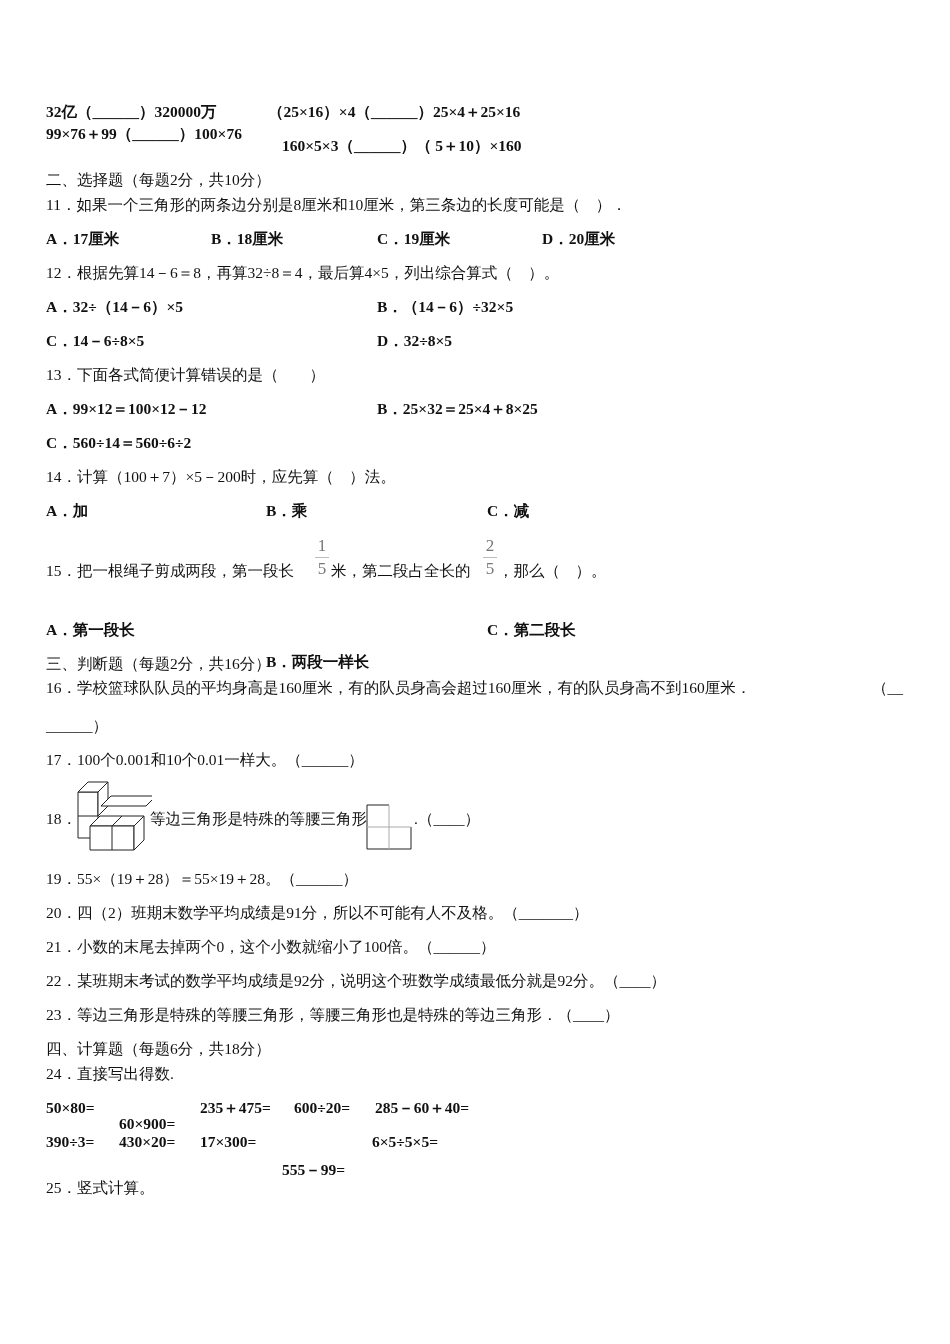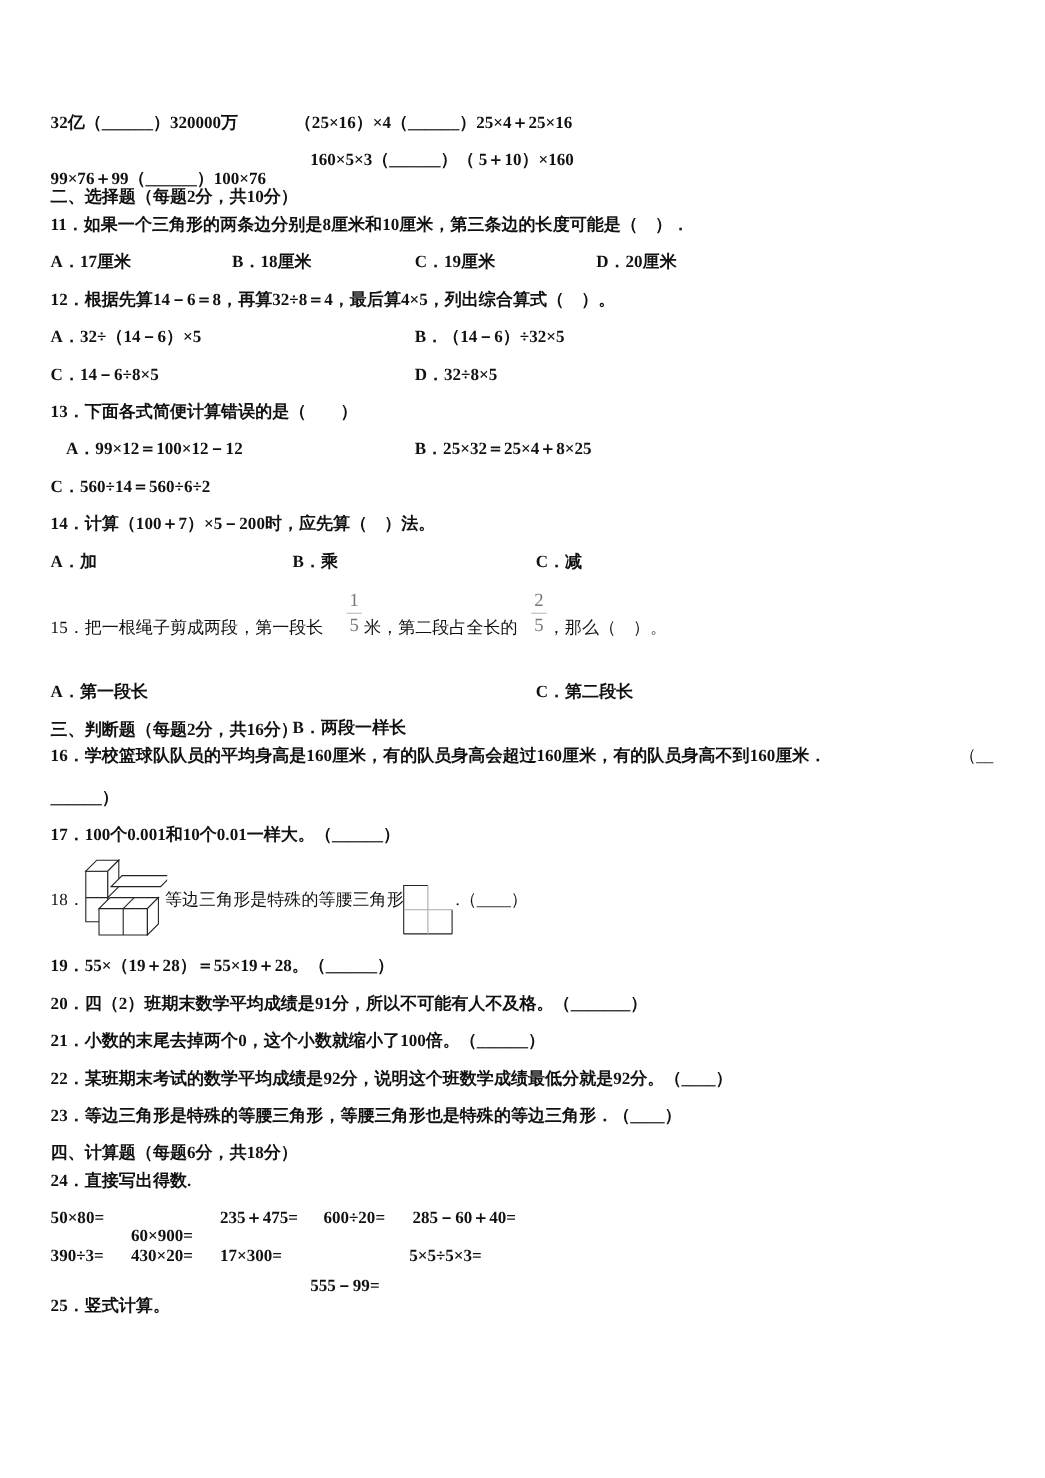--- a/index.html
+++ b/index.html
@@ -1,54 +1,54 @@
 <!DOCTYPE html>
 <html><head>
 <meta charset="utf-8">
 <style>
   html, body { margin: 0; padding: 0; background: #ffffff; }
   body {
     width: 950px; height: 1344px; position: relative; overflow: hidden;
     font-family: "Liberation Serif", "DejaVu Serif", serif;
     color: #111; font-size: 15.5px;
   }
-  .ln { position: absolute; left: 46px; white-space: pre; line-height: 20px; font-weight: bold; }
+  .ln { position: absolute; left: 46px; white-space: pre; line-height: 20px; }
   .b { font-weight: bold; }
   .opt { position: absolute; white-space: pre; line-height: 20px; text-align: right; }
   .frac { position: absolute; text-align: center; color: #777; font-size: 17px; width: 14px; }
   .frac .bar { display:block; height:1px; background:#bbb; margin:1px 0; }
   .fig { position: absolute; }
 </style>
 </head>
 <body>
 
 <div>
   <span class="ln b" style="top:102px;left:46px">32亿（______）320000万</span>
   <span class="ln b" style="top:102px;left:268px">（25×16）×4（______）25×4＋25×16</span>
 </div>
 <div>
-  <span class="ln b" style="top:153px;left:46px">99×76＋99（______）100×76</span>
+  <span class="ln b" style="top:124px;left:46px">99×76＋99（______）100×76</span>
   <span class="ln b" style="top:136px;left:282px">160×5×3（______）（ 5＋10）×160</span>
 </div>
 
 <div class="ln" style="top:170px">二、选择题（每题2分，共10分）</div>
 <div class="ln" style="top:195px">11．如果一个三角形的两条边分别是8厘米和10厘米，第三条边的长度可能是（　）．</div>
 <span class="opt b" style="top:229px;left:46px">A．17厘米</span>
 <span class="opt b" style="top:229px;left:211px">B．18厘米</span>
 <span class="opt b" style="top:229px;left:377px">C．19厘米</span>
 <span class="opt b" style="top:229px;left:542px">D．20厘米</span>
 
 <div class="ln" style="top:263px">12．根据先算14－6＝8，再算32÷8＝4，最后算4×5，列出综合算式（　）。</div>
 <span class="opt b" style="top:297px;left:46px">A．32÷（14－6）×5</span>
 <span class="opt b" style="top:297px;left:377px">B．（14－6）÷32×5</span>
 <span class="opt b" style="top:331px;left:46px">C．14－6÷8×5</span>
 <span class="opt b" style="top:331px;left:377px">D．32÷8×5</span>
 
 <div class="ln" style="top:365px">13．下面各式简便计算错误的是（　　）</div>
-<span class="opt b" style="top:399px;left:60px">A．99×12＝100×12－12</span>
+<span class="opt b" style="top:399px;left:46px">A．99×12＝100×12－12</span>
 <span class="opt b" style="top:399px;left:377px">B．25×32＝25×4＋8×25</span>
 <span class="opt b" style="top:433px;left:46px">C．560÷14＝560÷6÷2</span>
 
 <div class="ln" style="top:467px">14．计算（100＋7）×5－200时，应先算（　）法。</div>
 <span class="opt b" style="top:501px;left:46px">A．加</span>
 <span class="opt b" style="top:501px;left:266px">B．乘</span>
 <span class="opt b" style="top:501px;left:487px">C．减</span>
 
 <div>
   <span class="opt" style="top:561px;left:46px">15．把一根绳子剪成两段，第一段长</span>
@@ -113,15 +113,15 @@
   <span class="opt b" style="top:1114px;left:119px">60×900=</span>
   <span class="opt b" style="top:1098px;left:200px">235＋475=</span>
   <span class="opt b" style="top:1098px;left:294px">600÷20=</span>
   <span class="opt b" style="top:1098px;left:375px">285－60＋40=</span>
 </div>
 <div>
   <span class="opt b" style="top:1132px;left:46px">390÷3=</span>
   <span class="opt b" style="top:1132px;left:119px">430×20=</span>
   <span class="opt b" style="top:1132px;left:200px">17×300=</span>
   <span class="opt b" style="top:1160px;left:282px">555－99=</span>
-  <span class="opt b" style="top:1132px;left:372px">5×5÷5×3=</span>
+  <span class="opt b" style="top:1132px;left:372px">6×5÷5×5=</span>
 </div>
 <div class="ln" style="top:1178px">25．竖式计算。</div>
 
 </body></html>

